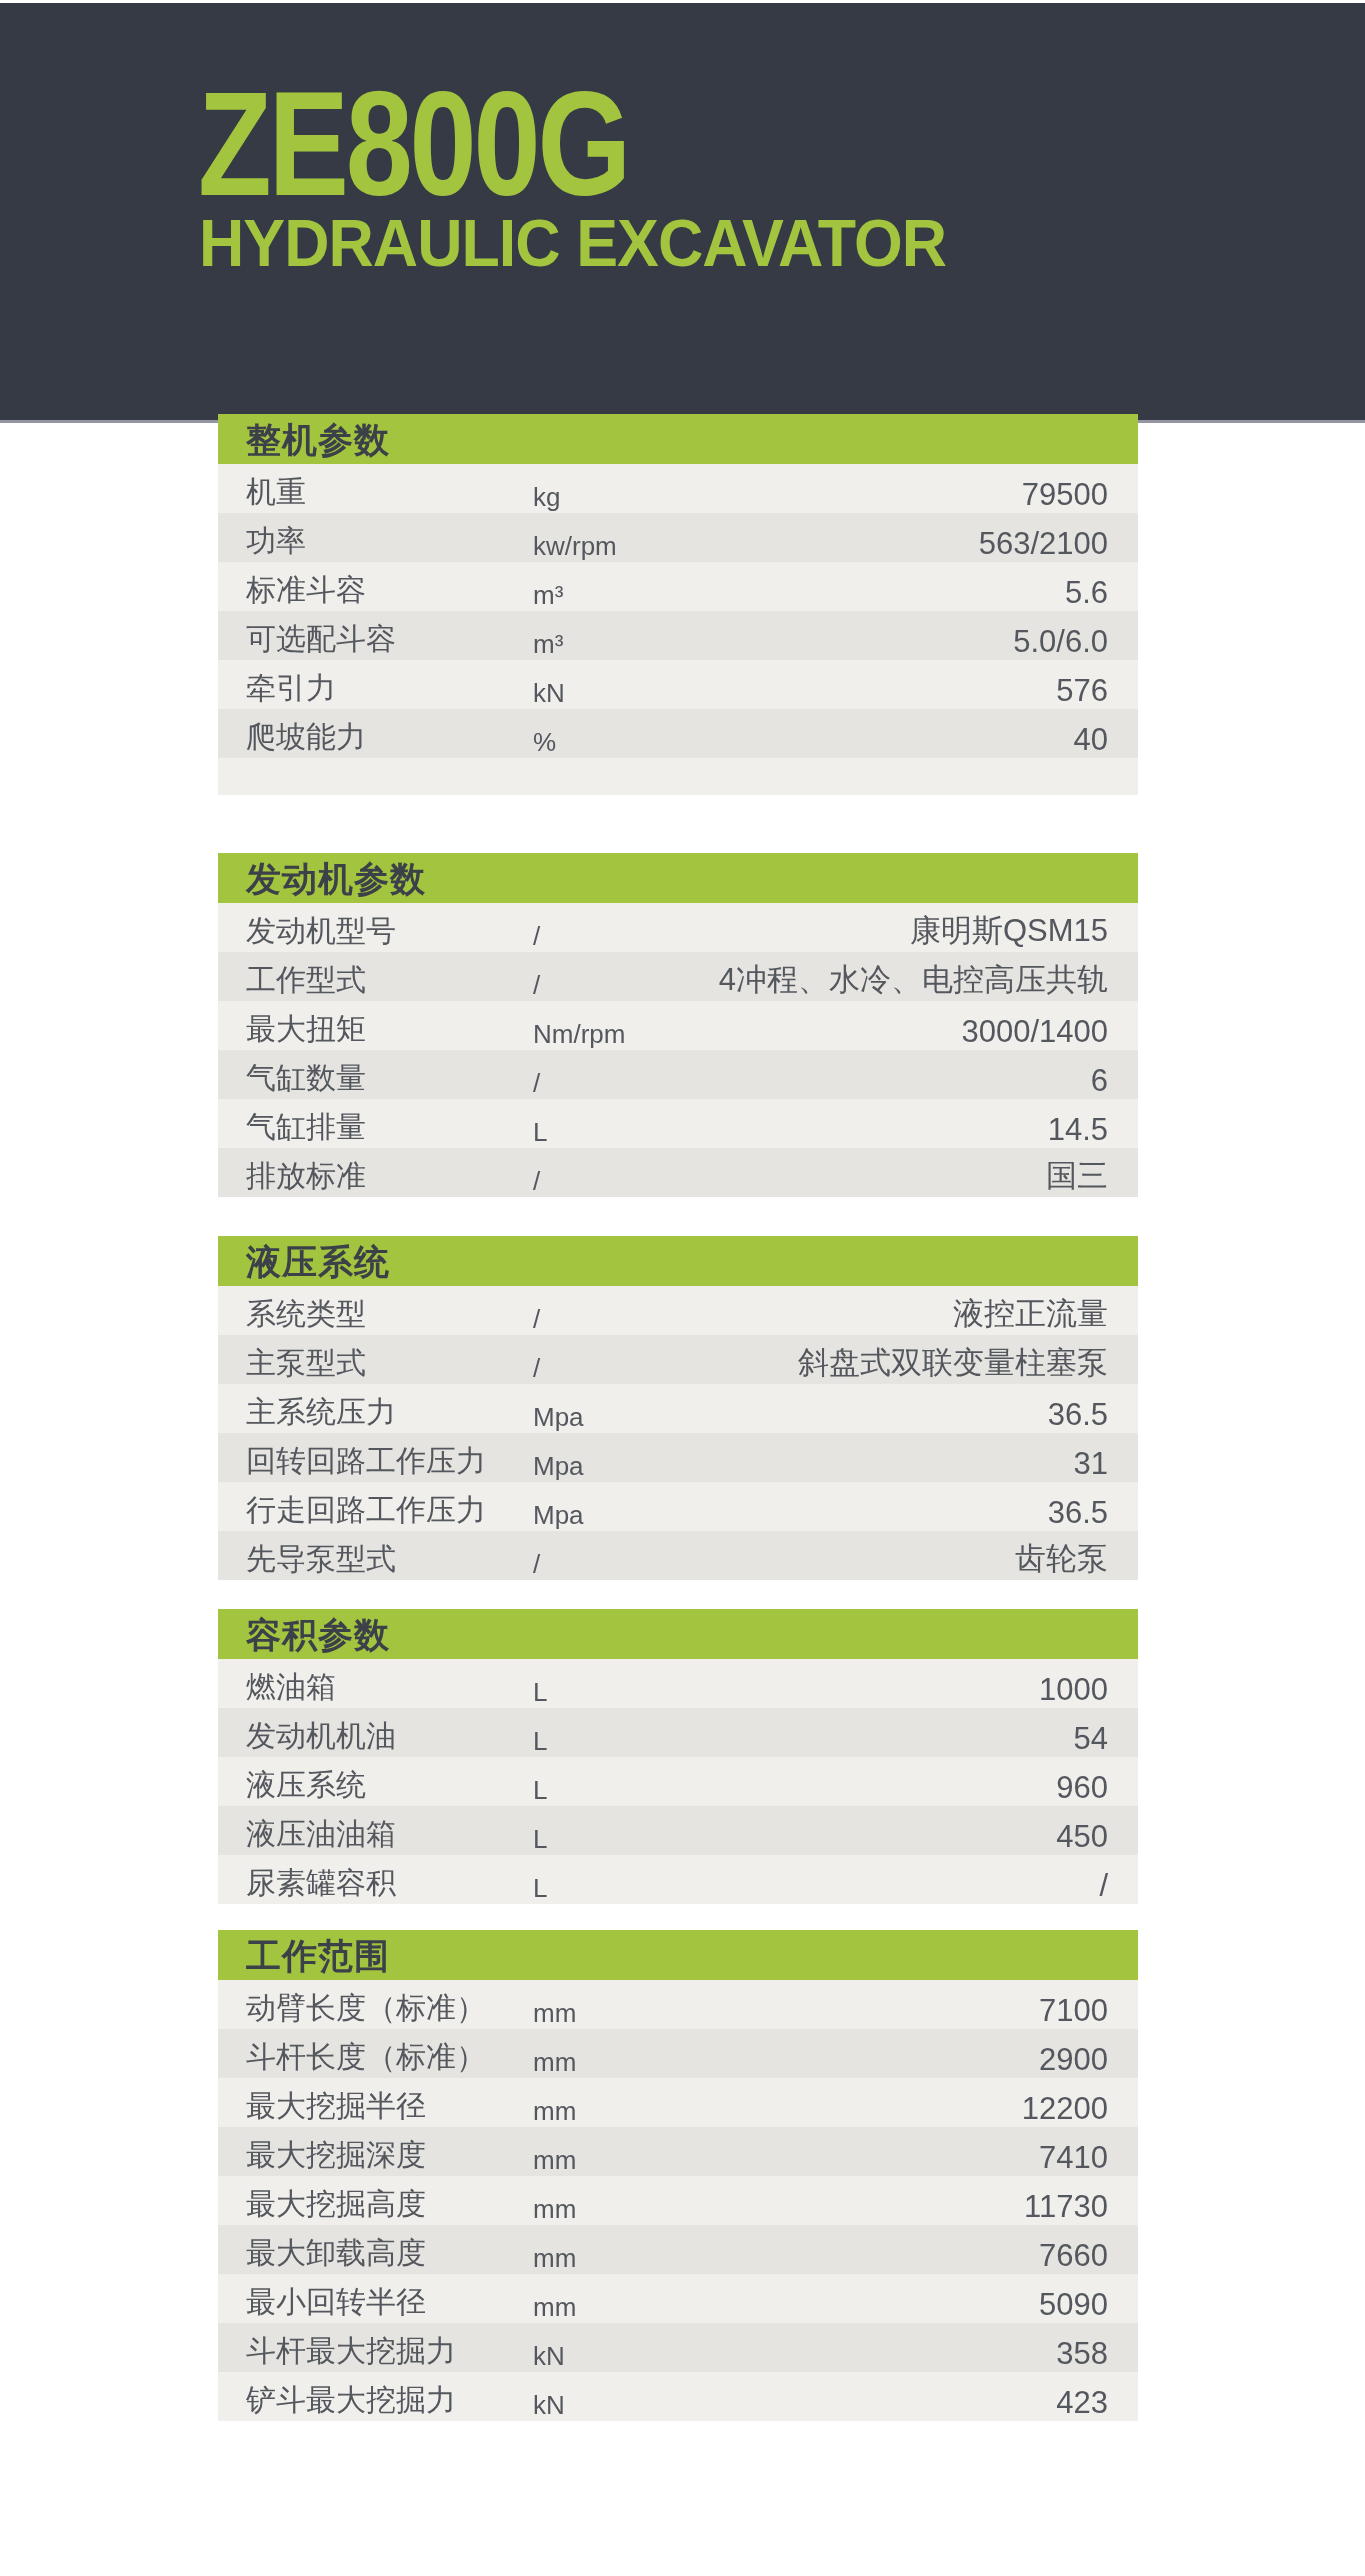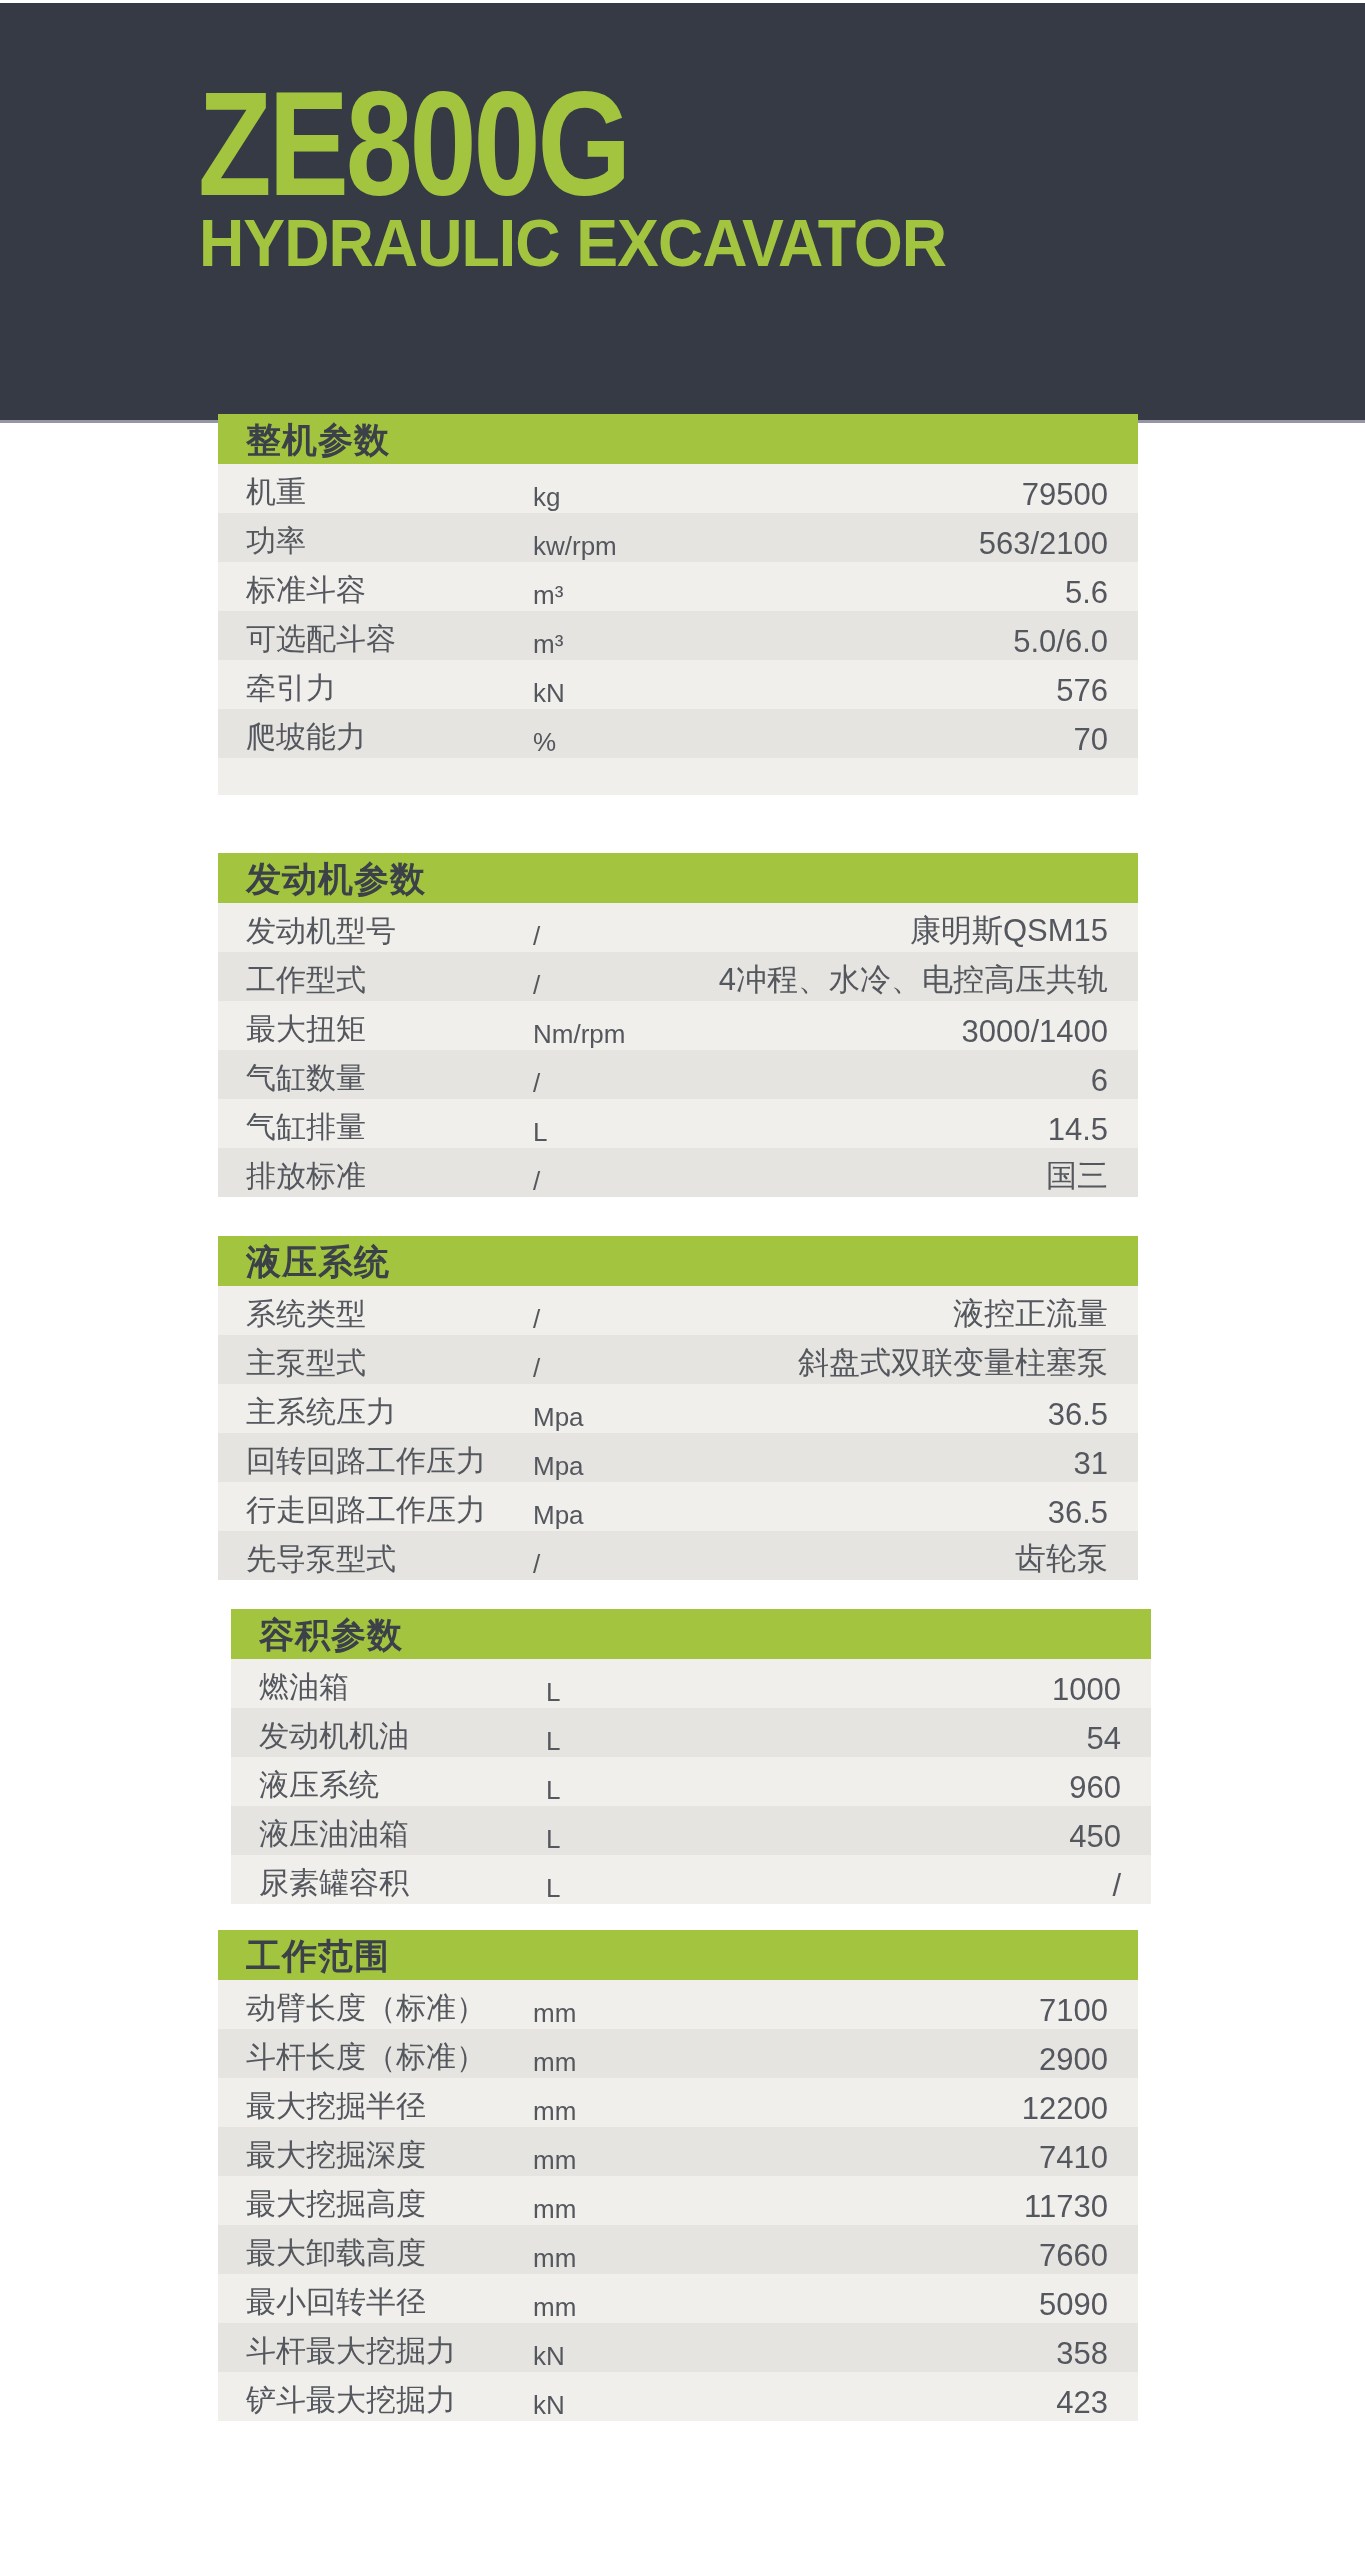--- a/index.html
+++ b/index.html
@@ -61,21 +61,21 @@
   }
   .content {
     position: absolute;
     left: 218px;
     top: 414px;
     width: 920px;
   }
   .spec-table { width: 100%; }
   .spec-table + .spec-table { margin-top: 39px; }
   .spec-table:nth-child(2) { margin-top: 58px; border-radius: 20px; }
-  .spec-table:nth-child(4) { margin-top: 29px; margin-left: 13px; }
+  .spec-table:nth-child(4) { margin-top: 29px; }
   .spec-table:nth-child(5) { margin-top: 26px; }
   .table-header {
     height: 50px;
     background: var(--accent-green);
   }
   .table-title {
     display: inline-block;
     padding-left: 28px;
     line-height: 51px;
     font-size: 35px;
@@ -148,21 +148,21 @@
     <span class="cell value">5.0/6.0</span>
   </div>
           <div class="row">
     <span class="cell label">牵引力</span>
     <span class="cell unit">kN</span>
     <span class="cell value">576</span>
   </div>
           <div class="row">
     <span class="cell label">爬坡能力</span>
     <span class="cell unit">%</span>
-    <span class="cell value">70</span>
+    <span class="cell value">40</span>
   </div>
           <div class="row empty-row"></div>
         </div>
   </section>
       <section class="spec-table">
     <div class="table-header">
       <span class="table-title">发动机参数</span>
     </div>
     <div class="rows">
           <div class="row">

